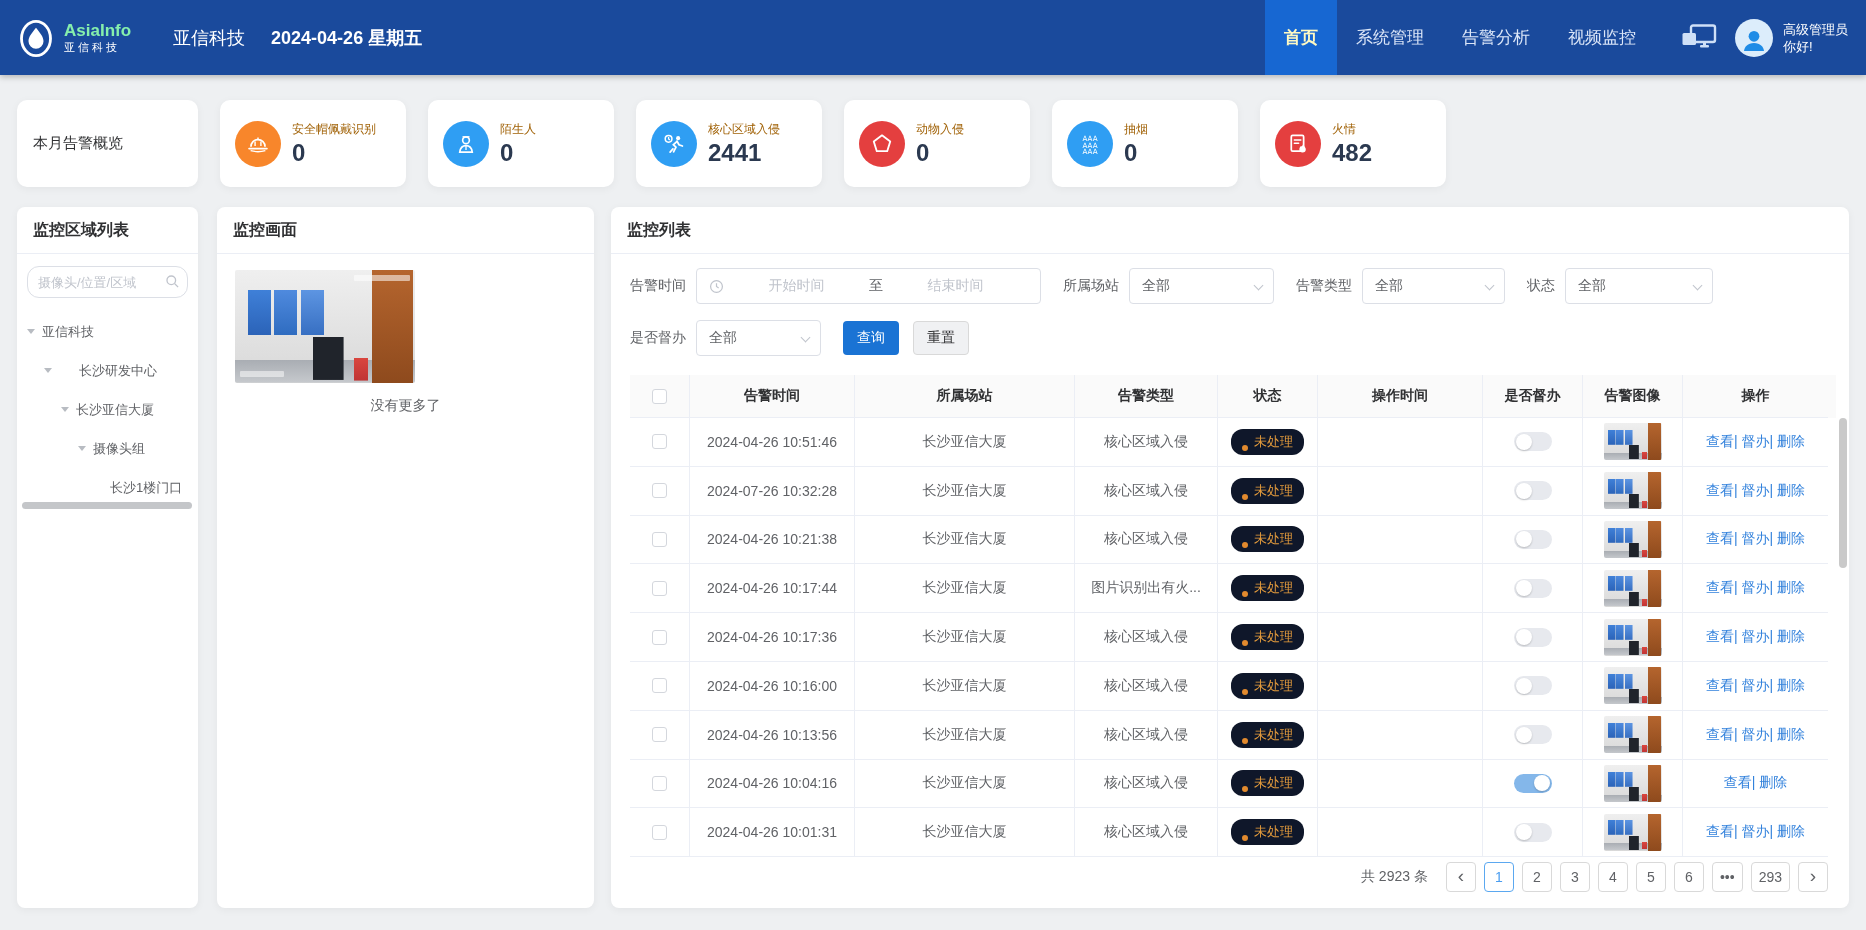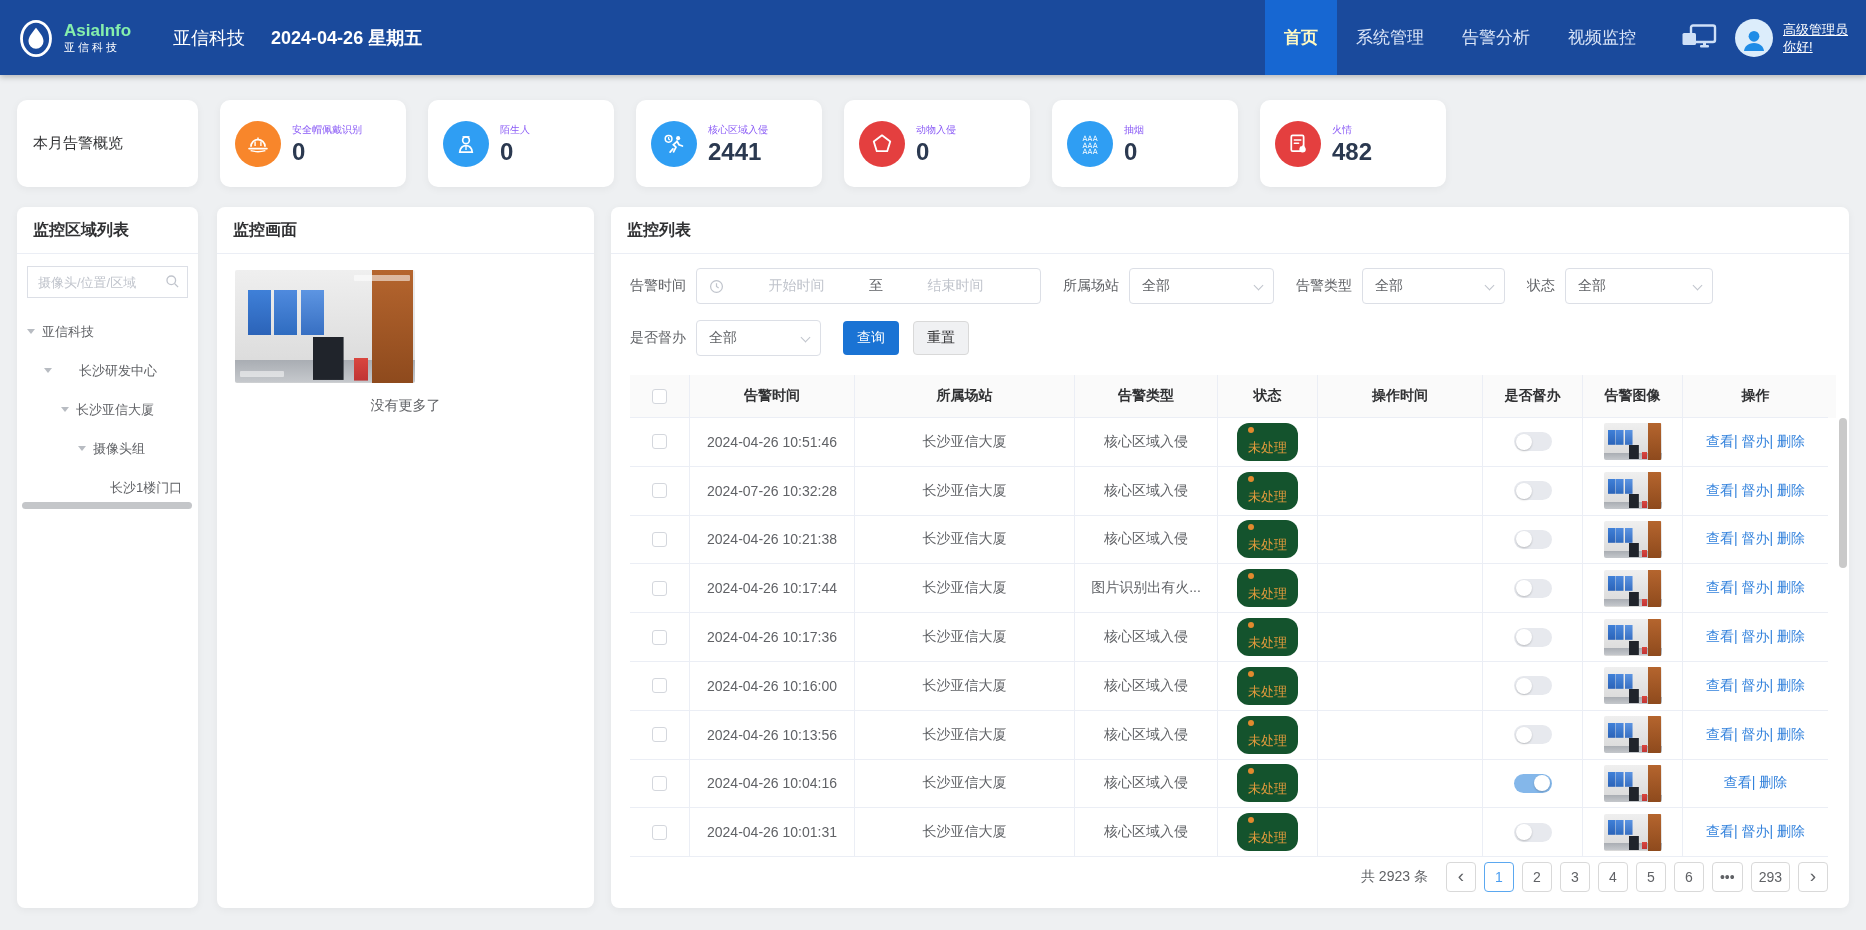--- a/index.html
+++ b/index.html
@@ -17,46 +17,46 @@
   .nav-company { color:#fff; font-size:18px; margin-left:42px; }
   .nav-date { color:#fff; font-size:18px; font-weight:bold; margin-left:26px; }
   .nav-right { margin-left:auto; display:flex; align-items:center; height:100%; padding-right:18px; }
   .nav-tabs { display:flex; height:100%; }
   .nav-tab { height:100%; display:flex; align-items:center; padding:0 19px; color:#dbe6f8;
              font-size:17px; cursor:pointer; }
   .nav-tab.active { background:#1767d2; color:#fef9c3; font-weight:bold; }
   .wall-icon { margin-left:26px; cursor:pointer; display:flex; }
   .avatar { width:38px; height:38px; border-radius:50%; background:#dcedfb; margin-left:18px;
             display:flex; align-items:flex-end; justify-content:center; overflow:hidden; }
-  .user-text { margin-left:10px; color:#fff; font-size:13px; line-height:17px;text-decoration:underline; }
+  .user-text { margin-left:10px; color:#fff; font-size:13px; line-height:17px; }
 
   
   .cards-row { position:absolute; left:17px; top:100px; height:87px; display:flex; gap:22px; }
   .card { background:#fff; border-radius:10px; box-shadow:0 2px 8px rgba(0,0,0,.05); }
   .overview-card { width:181px; display:flex; align-items:center; padding-left:16px;
                    font-size:15px; color:#303133; }
   .stat-card { width:186px; display:flex; align-items:center; padding-left:15px; gap:11px; }
   .stat-icon { width:46px; height:46px; border-radius:50%; display:flex; align-items:center;
                justify-content:center; flex:none; }
   .stat-col { display:flex; flex-direction:column; }
-  .stat-label { font-size:10px; color:#8b5cf6; margin-bottom:2px; white-space:nowrap; }
+  .stat-label { font-size:12px; color:#a16207; margin-bottom:2px; white-space:nowrap; }
   .stat-value { font-size:24px; font-weight:bold; color:#2b3950; line-height:26px; }
 
   
   .panel { position:absolute; top:207px; height:701px; background:#fff; border-radius:8px;
            box-shadow:0 2px 8px rgba(0,0,0,.05); }
   .panel-title { font-size:16px; font-weight:bold; color:#303133; padding:13px 16px 12px;
                  border-bottom:1px solid #ebeef5; }
   .region-panel { left:17px; width:181px; }
   .camera-panel { left:217px; width:377px; }
   .monitor-panel { left:611px; width:1238px; }
 
   
   .search-box { position:relative; margin:12px 10px 6px; }
-  .search-box input { width:100%; height:32px; border:1px solid #dcdfe6; border-radius:0;
+  .search-box input { width:100%; height:32px; border:1px solid #dcdfe6; border-radius:12px;
                       padding:0 26px 0 10px; font-size:13px; color:#606266; outline:none;
                       font-family:inherit; }
   .search-box input::placeholder { color:#c0c4cc; }
   .search-icon { position:absolute; right:8px; top:8px; }
   .tree { padding-top:8px; }
   .tree-item { display:flex; align-items:center; height:39px; font-size:13px; color:#606266;
                cursor:pointer; white-space:nowrap; overflow:hidden; }
   .tree-arrow { width:0; height:0; border-left:4.5px solid transparent; border-right:4.5px solid transparent;
                 border-top:5.5px solid #b8bcc2; margin-right:7px; flex:none; }
   .tree-arrow.hidden { visibility:hidden; }
@@ -111,22 +111,22 @@
   .cell { display:flex; align-items:center; justify-content:center; font-size:14px; color:#606266;
           border-right:1px solid #ebeef5; border-bottom:1px solid #ebeef5; text-align:center;
           overflow:hidden; white-space:nowrap; }
   .cell:last-child { border-right:none; }
   .body-row { height:48.8px; }
   .col-check{width:60px;} .col-time{width:165px;} .col-station{width:220px;} .col-type{width:143px;}
   .col-status{width:100px;} .col-optime{width:165px;} .col-supervise{width:100px;}
   .col-image{width:100px;} .col-action{width:145px; flex:none;}
   .checkbox { width:15px; height:15px; border:1px solid #d4d7dd; border-radius:3px; background:#fff;
               cursor:pointer; }
-  .badge { display:inline-flex; align-items:flex-start; gap:6px; background:#14532d; color:#e29a3c;
-           font-size:13px; border-radius:12px; padding:4px 11px;flex-direction:column; }
+  .badge { display:inline-flex; align-items:flex-end; gap:6px; background:#0f172a; color:#e29a3c;
+           font-size:13px; border-radius:12px; padding:4px 11px; }
   .badge .dot { width:6px; height:6px; border-radius:50%; background:#e28a2e; }
   .toggle { width:38px; height:19px; border-radius:10px; background:#e7e9ee; position:relative;
             cursor:pointer; }
   .toggle .knob { position:absolute; top:1.5px; left:2px; width:16px; height:16px; border-radius:50%;
                   background:#fff; box-shadow:0 1px 2px rgba(0,0,0,.2); }
   .toggle.on { background:#84b7ea; }
   .toggle.on .knob { left:auto; right:2px; }
   .thumb-art { width:58px; height:37px; border-radius:2px; cursor:pointer;
     background:
       linear-gradient(#20242b,#20242b) 52% 96%/17% 38% no-repeat,

